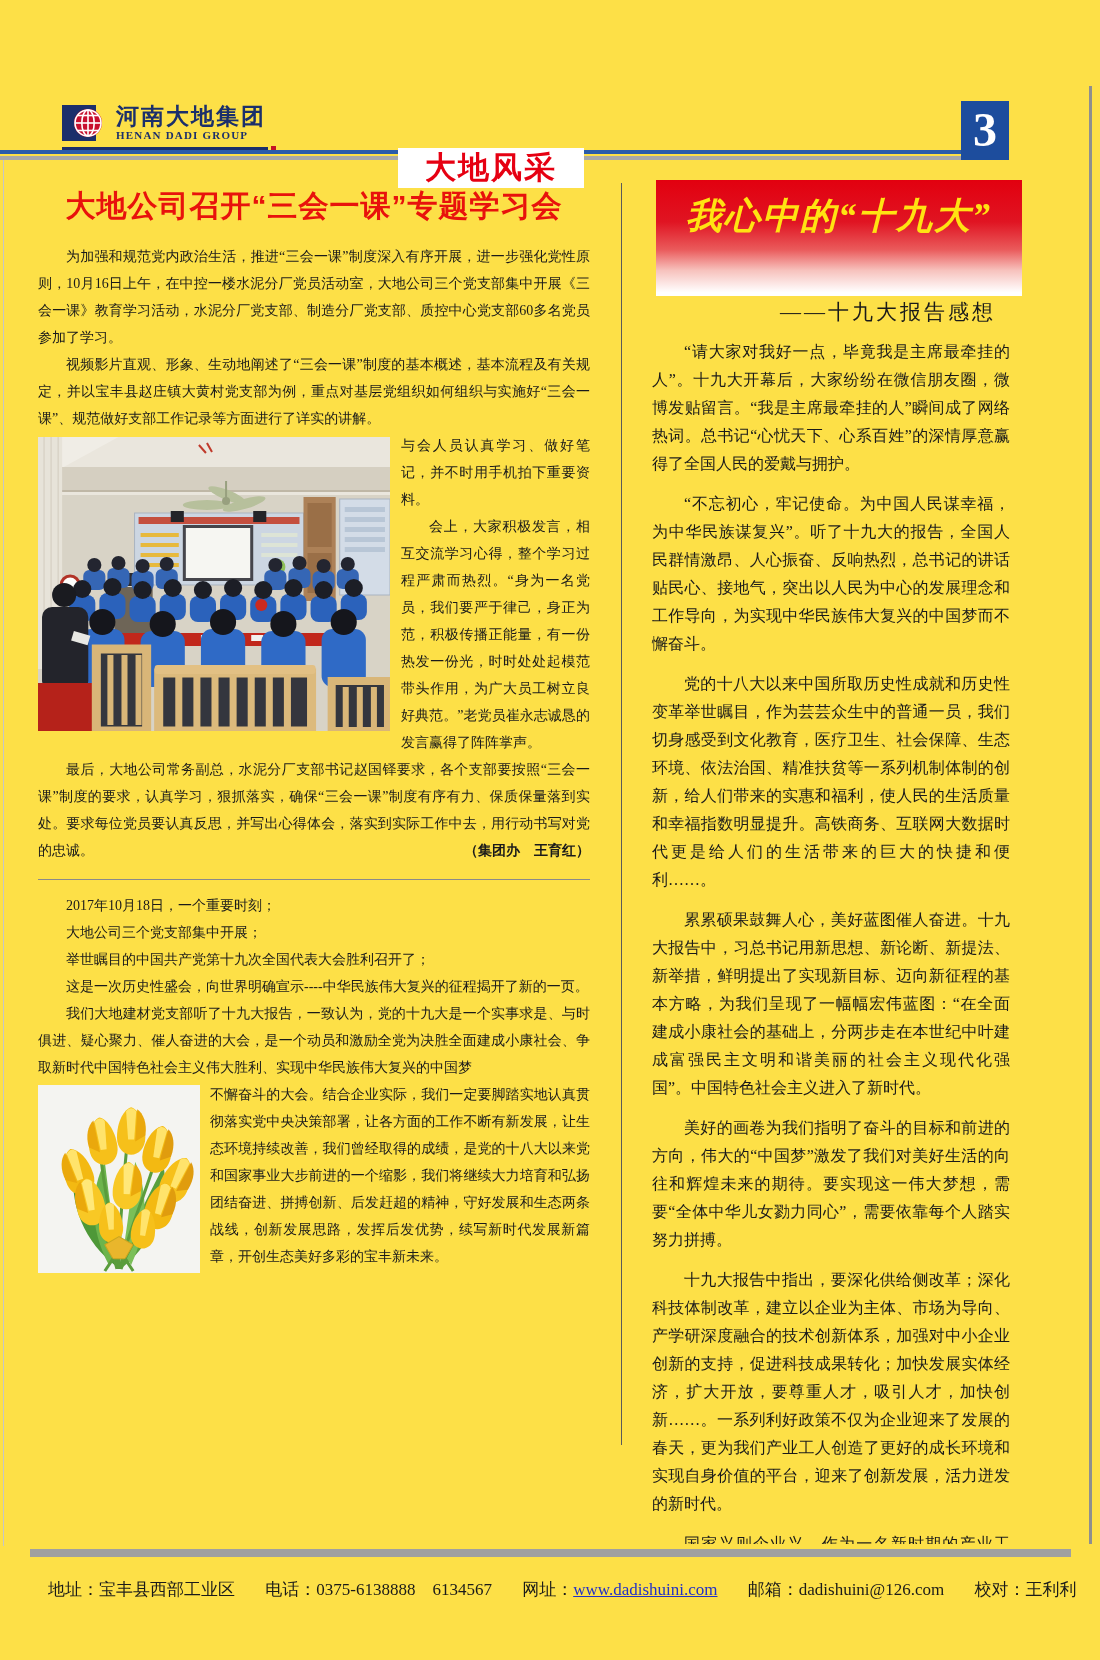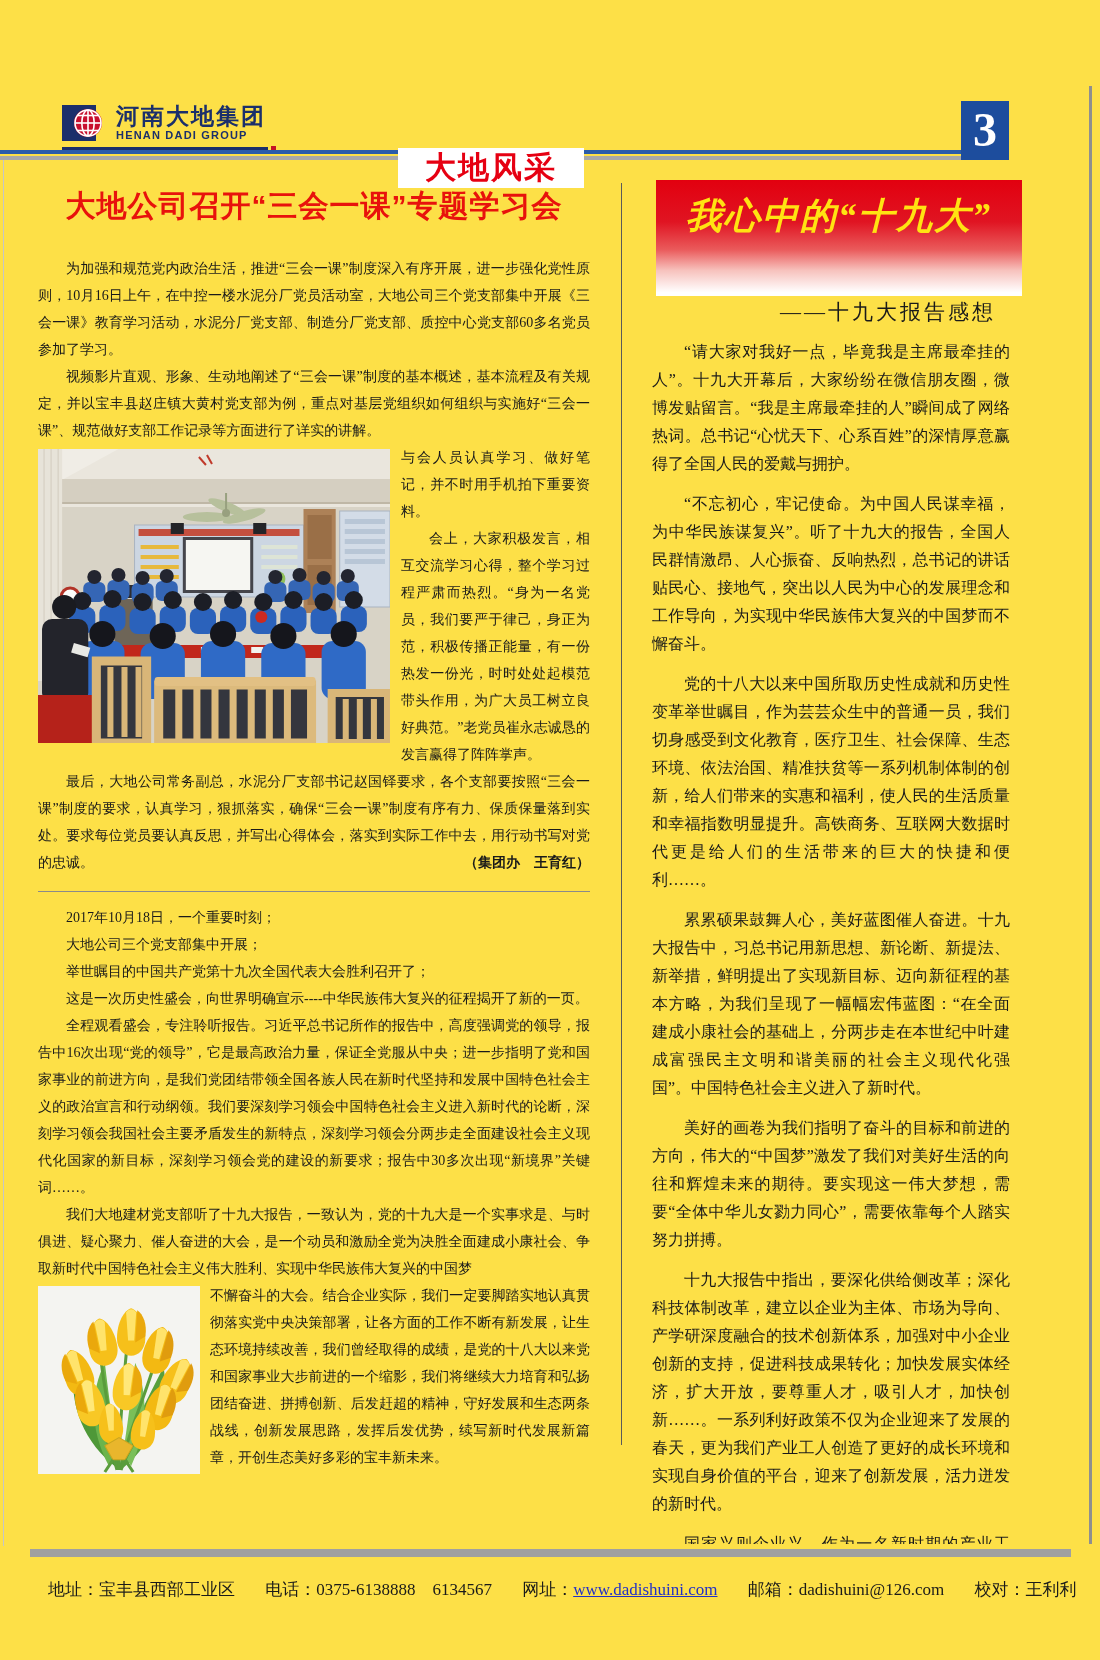--- a/index.html
+++ b/index.html
@@ -8,39 +8,39 @@
   
   .edge-left{position:absolute;left:3px;top:158px;width:1px;height:1388px;background:#c6c6c6;}
   .edge-right{position:absolute;left:1089px;top:86px;width:3px;height:1458px;background:#8f8f8f;}
 
   
   .logo{position:absolute;left:62px;top:104px;display:flex;align-items:flex-start;}
   .logo-mark{position:relative;width:44px;height:38px;}
   .logo-text{margin-left:10px;}
   .logo-cn{font-family:"Liberation Sans","DejaVu Sans",sans-serif;font-weight:bold;font-size:23px;
            color:#1b2f6b;letter-spacing:2px;line-height:24px;}
-  .logo-en{font-family:Liberation Sans, sans-serif;font-weight:bold;font-size:11px;
+  .logo-en{font-family:Liberation Serif, serif;font-weight:bold;font-size:11px;
            color:#1b2f6b;letter-spacing:1.2px;line-height:14px;}
   .logo-underline{position:absolute;left:62px;top:147px;width:206px;height:3px;background:#1b2f6b;}
   .logo-underline .dot{position:absolute;right:-8px;top:-1px;width:5px;height:5px;background:#c41225;}
   .rule-blue{position:absolute;left:0;top:150px;width:961px;height:4px;background:#2a5caa;}
   .rule-gray{position:absolute;left:0;top:156px;width:961px;height:4px;background:#a8a8a8;}
   .masthead{position:absolute;left:398px;top:122px;width:186px;height:40px;line-height:40px;
             background:#fff;text-align:center;color:#e60012;font-size:31px;font-weight:800;
             font-family:"Liberation Sans","DejaVu Sans",sans-serif;letter-spacing:2px;margin-top:26px;}
   .page-num{position:absolute;left:961px;top:101px;width:48px;height:59px;background:#1d4d9d;
             color:#fff;font-family:"Liberation Serif","DejaVu Serif",serif;font-weight:bold;
             font-size:48px;line-height:58px;text-align:center;}
 
   
   .col-left{position:absolute;left:38px;top:180px;width:552px;height:1364px;overflow:hidden;}
   .col-right{position:absolute;left:640px;top:180px;width:382px;height:1364px;overflow:hidden;}
   .vdivider{position:absolute;left:621px;top:183px;width:1px;height:1262px;background:#5a5a5a;}
 
-  .art1-title{margin:6px 0 28px;text-align:center;color:#e8120c;font-size:30px;font-weight:800;
+  .art1-title{margin:6px 0 16px;text-align:center;color:#e8120c;font-size:30px;font-weight:800;
               font-family:"Liberation Sans","DejaVu Sans",sans-serif;letter-spacing:1px;}
   .body-text{font-size:14px;line-height:27px;text-align:justify;}
   .body-text p{margin:0;text-indent:2em;}
   .body-text p.noind{text-indent:0;}
   .sig{float:right;font-weight:bold;}
   .photo-float{float:left;width:352px;height:294px;margin:5px 11px 2px 0;}
   .photo-float svg{display:block;width:100%;height:100%;}
   .clear-l{clear:left;}
   .hr1{clear:both;border:0;border-top:1px solid #8a8a8a;margin:15px 0 12px;}
 
@@ -269,21 +269,20 @@
       <p class="clear-l"><span>最后，大地公司常务副总，水泥分厂支部书记赵国铎要求，各个支部要按照“三会一课”制度的要求，认真学习，狠抓落实，确保“三会一课”制度有序有力、保质保量落到实处。要求每位党员要认真反思，并写出心得体会，落实到实际工作中去，用行动书写对党的忠诚。</span><span class="sig">（集团办　王育红）</span></p>
     </div>
 
     <hr class="hr1">
 
     <div class="body-text">
       <p>2017年10月18日，一个重要时刻；</p>
       <p>大地公司三个党支部集中开展；</p>
       <p>举世瞩目的中国共产党第十九次全国代表大会胜利召开了；</p>
       <p>这是一次历史性盛会，向世界明确宣示----中华民族伟大复兴的征程揭开了新的一页。</p>
-      <p>全程观看盛会，专注聆听报告。习近平总书记所作的报告中，高度强调党的领导，报告中16次出现“党的领导”，它是最高政治力量，保证全党服从中央；进一步指明了党和国家事业的前进方向，是我们党团结带领全国各族人民在新时代坚持和发展中国特色社会主义的政治宣言和行动纲领。我们要深刻学习领会中国特色社会主义进入新时代的论断，深刻学习领会我国社会主要矛盾发生的新特点，深刻学习领会分两步走全面建设社会主义现代化国家的新目标，深刻学习领会党的建设的新要求；报告中30多次出现“新境界”关键词……。</p>
       <p>我们大地建材党支部听了十九大报告，一致认为，党的十九大是一个实事求是、与时俱进、疑心聚力、催人奋进的大会，是一个动员和激励全党为决胜全面建成小康社会、争取新时代中国特色社会主义伟大胜利、实现中华民族伟大复兴的中国梦</p>
       <span class="tulip-float">
         <svg viewBox="0 0 160 186" preserveAspectRatio="none">
           <rect width="160" height="186" fill="#f4f4f1"></rect>
           <path d="M78,180 C46,156 30,118 36,80 C52,108 64,132 78,156 Z" fill="#4e9838"></path>
           <path d="M84,180 C116,154 130,116 124,80 C110,108 98,132 86,156 Z" fill="#589f3d"></path>
           <path d="M70,178 C50,140 52,104 66,76 C70,110 74,140 80,166 Z" fill="#6cb44c"></path>
           <path d="M92,178 C110,140 108,104 96,76 C92,110 88,140 84,166 Z" fill="#7abf58"></path>
           <g stroke="#5a9c3c" stroke-width="3" fill="none">
             <path d="M78,182 C70,150 52,120 40,96"></path>

